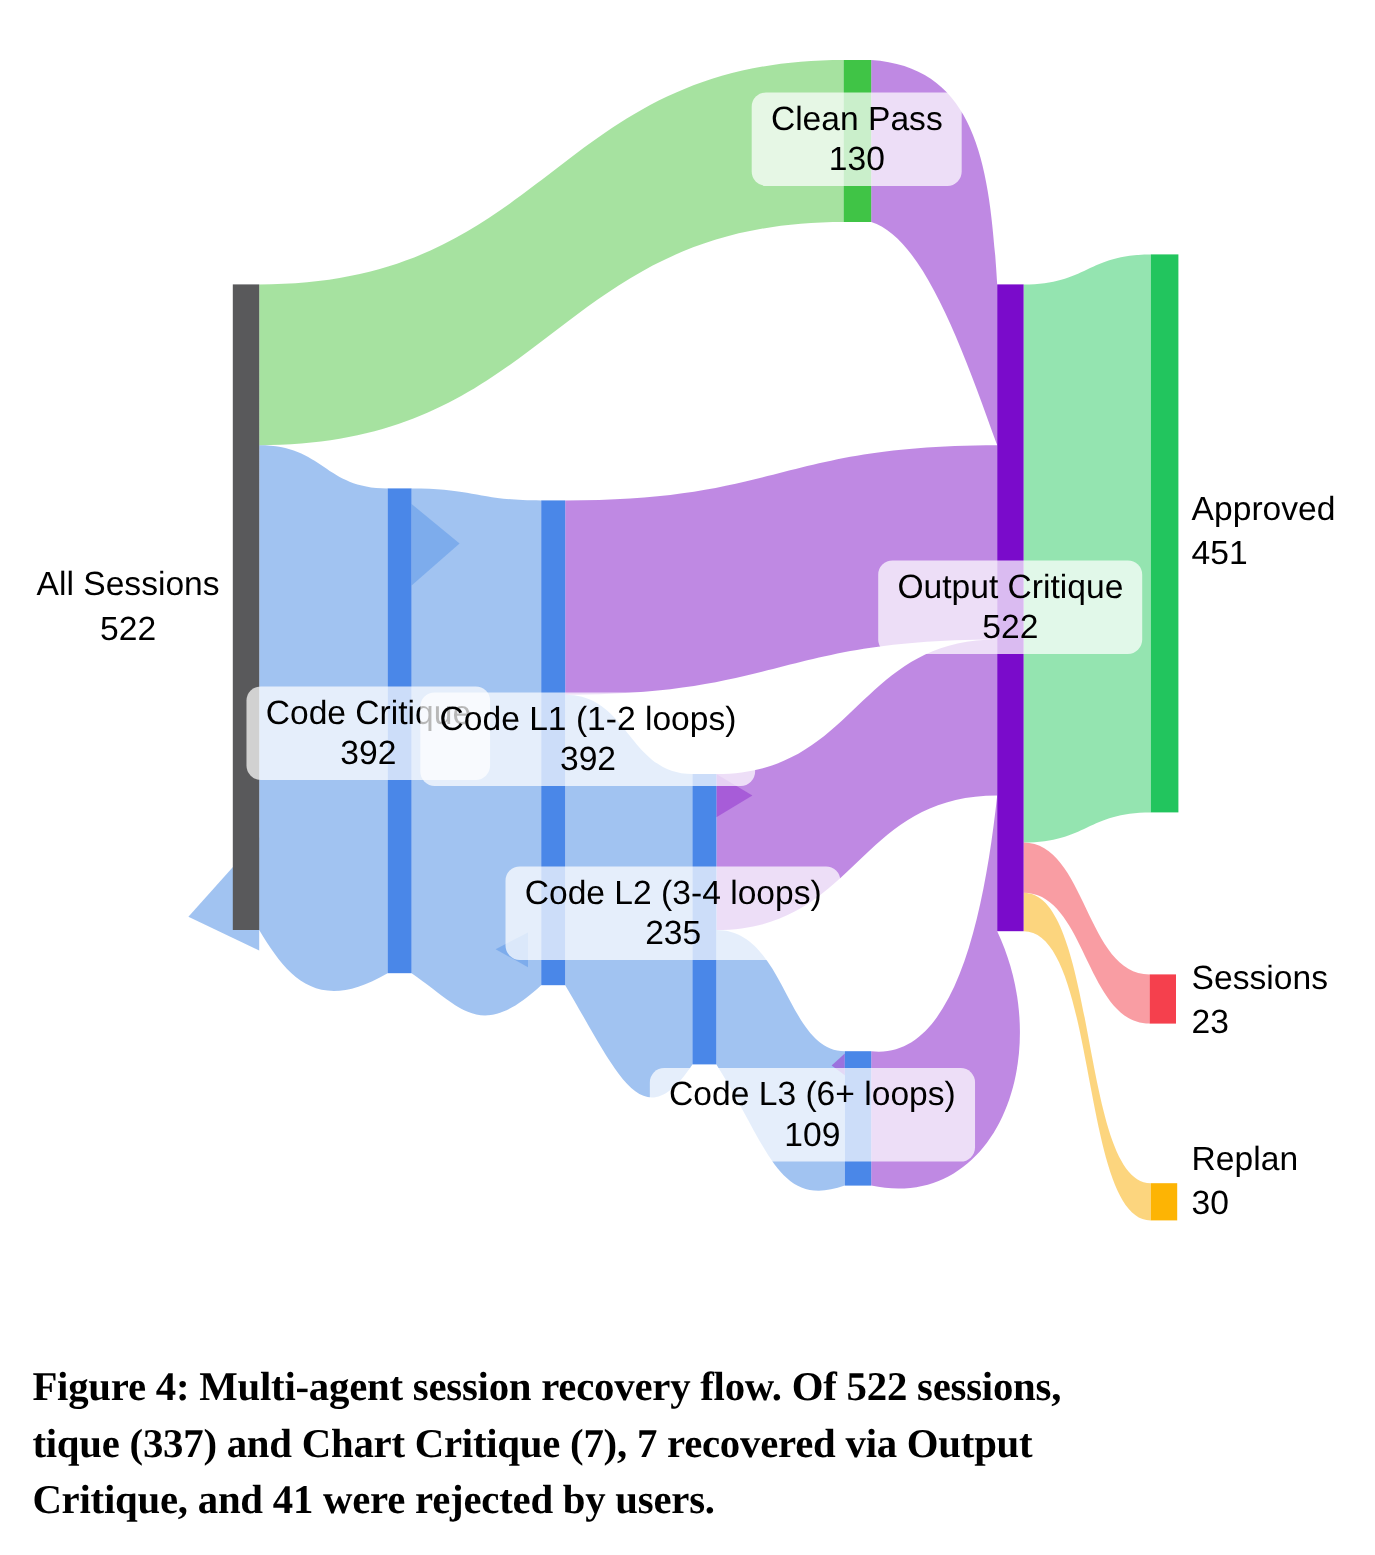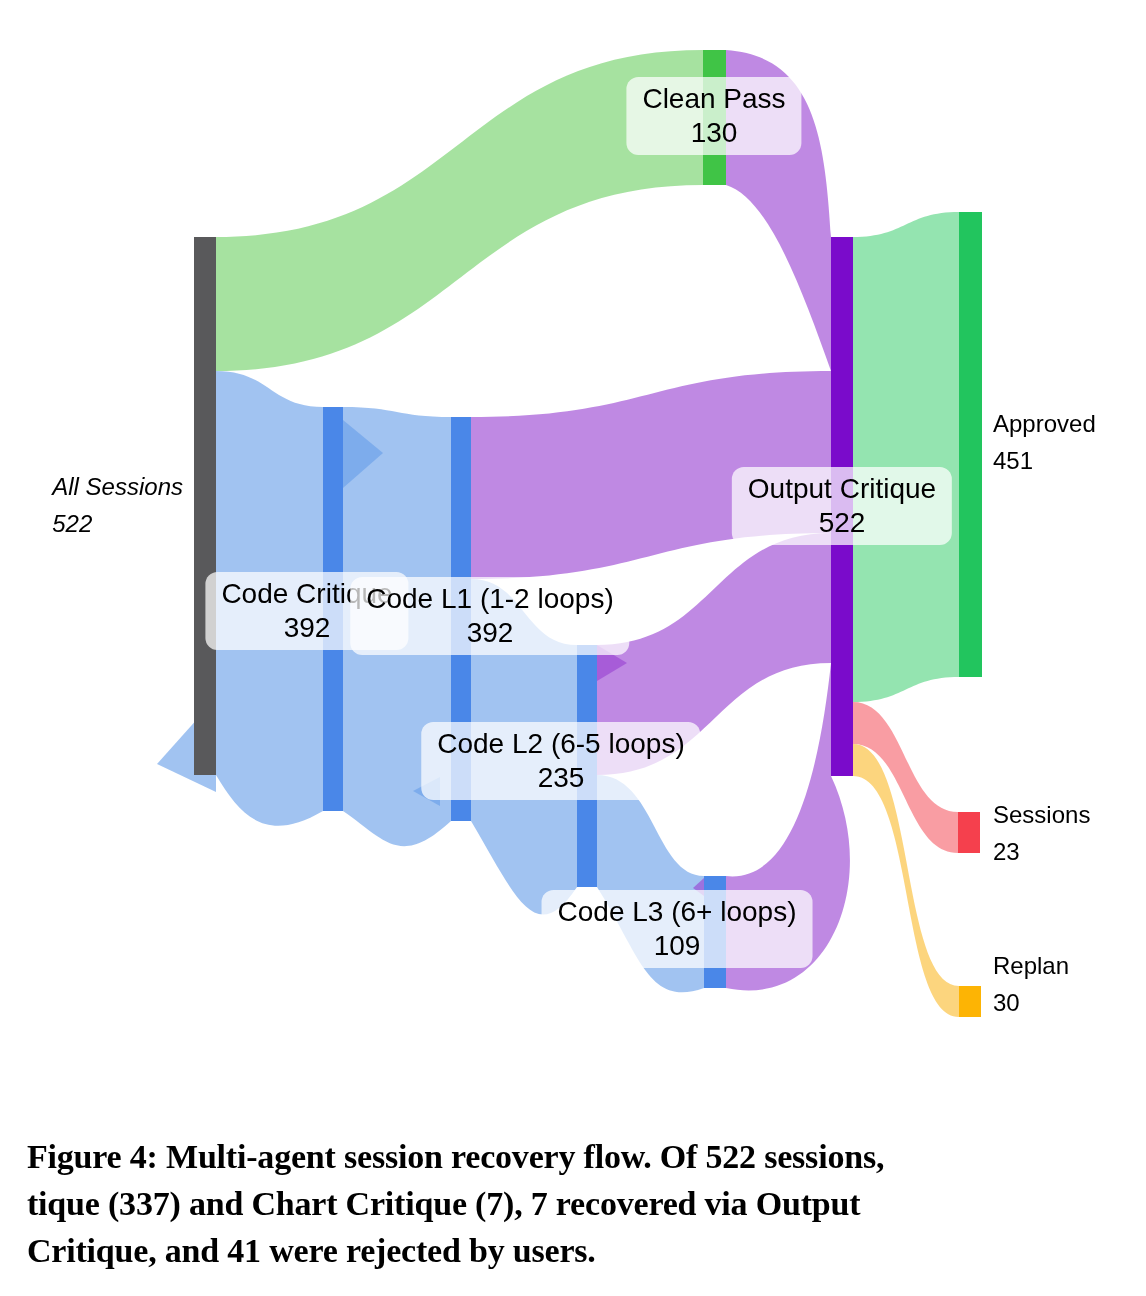--- a/index.html
+++ b/index.html
@@ -11,22 +11,22 @@
   .f-blue   {fill:rgba(104,158,233,0.62);}
   .f-green  {fill:rgba(112,208,102,0.62);}
   .f-purple {fill:rgba(152,64,210,0.62);}
   .f-lgreen {fill:rgba(82,212,128,0.62);}
   .f-pink   {fill:rgba(245,97,107,0.62);}
   .f-yellow {fill:rgba(250,187,47,0.62);}
 
   .nlabel{position:absolute;transform:translateX(-50%);background:rgba(255,255,255,0.72);
           border-radius:12px;padding:5px 16px;text-align:center;font-size:28px;
           line-height:34px;white-space:nowrap;}
-  .side-label{position:absolute;font-size:24px;line-height:37px;white-space:nowrap;z-index:5;}
-  .side-label.right-align{text-align:left;font-style:italic;}
+  .side-label{position:absolute;font-size:28px;line-height:37px;white-space:nowrap;z-index:5;}
+  .side-label.right-align{text-align:center;}
 
   .caption{position:absolute;left:27px;top:1098px;width:1096px;z-index:5;
            font-family:"Liberation Serif", serif;font-weight:bold;font-size:34px;
            line-height:47px;letter-spacing:-0.2px;margin-top:35px;}
 </style>
 </head>
 <body>
 
 <div class="screen">
 
@@ -74,21 +74,21 @@
     <div>Code Critique</div>
     <div>392</div>
   </div>
 
   <div class="nlabel" style="left:458px;top:577px;z-index:11;margin-left:32px;">
     <div>Code L1 (1-2 loops)</div>
     <div>392</div>
   </div>
 
   <div class="nlabel" style="left:561px;top:722px;z-index:10;">
-    <div>Code L2 (6-5 loops)</div>
+    <div>Code L2 (3-4 loops)</div>
     <div>235</div>
   </div>
 
   <div class="nlabel" style="left:677px;top:890px;z-index:10;">
     <div>Code L3 (6+ loops)</div>
     <div>109</div>
   </div>
 
   <div class="nlabel" style="left:842px;top:467px;z-index:10;">
     <div>Output Critique</div>

